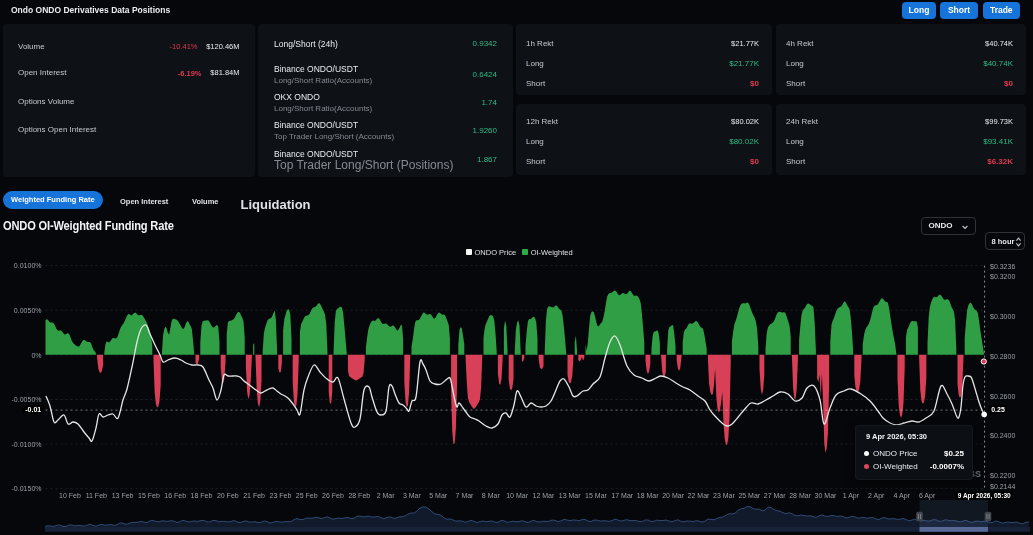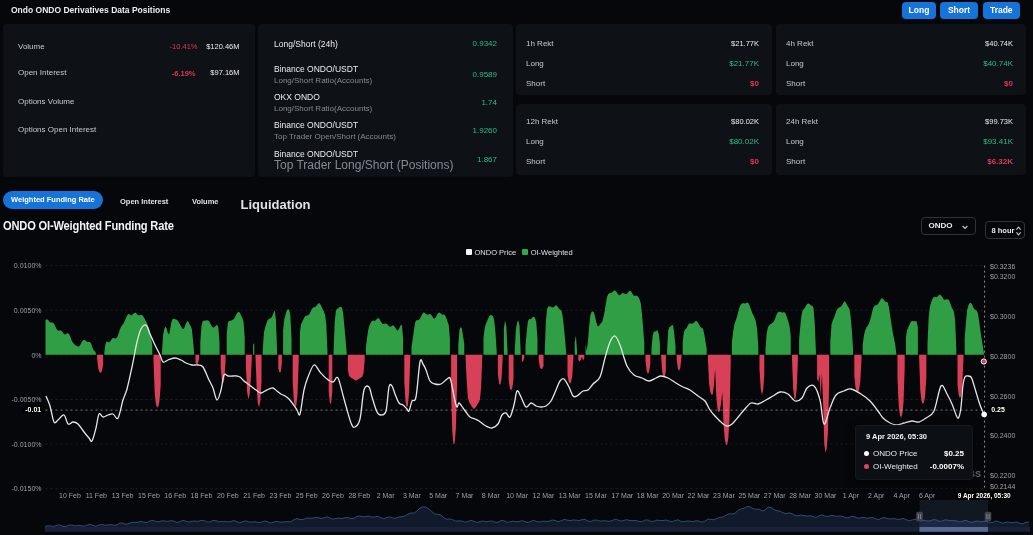--- a/index.html
+++ b/index.html
@@ -18,42 +18,42 @@
 <div class="abs" style="left:11px;top:5px;font-size:8.5px;font-weight:bold;color:#eaecef">Ondo ONDO Derivatives Data Positions</div>
 <div class="btn" style="left:902px;width:34px">Long</div>
 <div class="btn" style="left:940px;width:38px">Short</div>
 <div class="btn" style="left:982.5px;width:37.5px">Trade</div>
 
 <div class="card" style="left:3px;top:24.3px;width:251.5px;height:152.4px;font-size:8px">
   <div class="abs lbl" style="left:15px;top:17.5px">Volume</div>
   <div class="abs red" style="right:57px;top:18px;font-weight:normal;font-size:7.5px">-10.41%</div>
   <div class="abs wht" style="right:15px;top:17.5px">$120.46M</div>
   <div class="abs lbl" style="left:15px;top:43.8px">Open Interest</div>
-  <div class="abs red" style="right:59px;top:44.3px;font-weight:bold;font-size:7.5px">-6.19%</div>
-  <div class="abs wht" style="right:15px;top:43.8px">$97.16M</div>
+  <div class="abs red" style="right:53px;top:44.3px;font-weight:bold;font-size:7.5px">-6.19%</div>
+  <div class="abs wht" style="right:15px;top:43.8px">$81.84M</div>
   <div class="abs lbl" style="left:15px;top:72.4px">Options Volume</div>
   <div class="abs lbl" style="left:15px;top:101px">Options Open Interest</div>
 </div>
 
 <div class="card" style="left:258px;top:24.3px;width:254.5px;height:152.4px;font-size:8px">
   <div class="abs wht" style="left:16px;top:14.5px;font-size:8.5px!important">Long/Short (24h)</div>
   <div class="abs grn" style="right:15.5px;top:15px">0.9342</div>
   <div class="abs" style="left:16px;top:39.5px;line-height:11px">
       <div class="wht" style="font-size:8.5px">Binance ONDO/USDT</div>
       <div class="sub" style="font-size:8px">Long/Short Ratio(Accounts)</div>
     </div>
-  <div class="abs grn" style="right:15.5px;top:45.5px">0.9589</div>
+  <div class="abs grn" style="right:15.5px;top:45.5px">0.6424</div>
   <div class="abs" style="left:16px;top:67.5px;line-height:11px">
       <div class="wht" style="font-size:8.5px">OKX ONDO</div>
       <div class="sub" style="font-size:8px">Long/Short Ratio(Accounts)</div>
     </div>
   <div class="abs grn" style="right:15.5px;top:73.5px">1.74</div>
   <div class="abs" style="left:16px;top:96px;line-height:11px">
       <div class="wht" style="font-size:8.5px">Binance ONDO/USDT</div>
-      <div class="sub" style="font-size:8px">Top Trader Open/Short (Accounts)</div>
+      <div class="sub" style="font-size:8px">Top Trader Long/Short (Accounts)</div>
     </div>
   <div class="abs grn" style="right:15.5px;top:102px">1.9260</div>
   <div class="abs" style="left:16px;top:124.5px;line-height:11px">
       <div class="wht" style="font-size:8.5px">Binance ONDO/USDT</div>
       <div class="sub" style="font-size:12px">Top Trader Long/Short (Positions)</div>
     </div>
   <div class="abs grn" style="right:15.5px;top:130.5px">1.867</div>
 </div>
 
 <div class="card" style="left:516px;top:24.3px;width:256px;height:70.5px;font-size:8px">
@@ -116,21 +116,21 @@
 <div class="abs" style="left:2.5px;top:190.7px;width:100.7px;height:18.6px;background:#1673d9;border-radius:9.3px;display:flex;align-items:center;justify-content:center;color:#fff;font-weight:bold;font-size:7.5px">Weighted Funding Rate</div>
 <div class="abs" style="left:120px;top:196.5px;font-size:7.5px;font-weight:bold;color:#dfe2e6">Open Interest</div>
 <div class="abs" style="left:192px;top:196.5px;font-size:7.5px;font-weight:bold;color:#dfe2e6">Volume</div>
 <div class="abs" style="left:240.5px;top:196.5px;font-size:13px;font-weight:bold;color:#dfe2e6">Liquidation</div>
 
 <div class="abs" style="left:3px;top:218.5px;font-size:12.5px;font-weight:bold;color:#f2f4f6;letter-spacing:-0.2px;transform:scaleX(0.89);transform-origin:left center">ONDO OI-Weighted Funding Rate</div>
 
 <div class="ddl" style="left:920.5px;top:216.5px;width:55.5px;padding-left:7px">ONDO<svg width="8" height="8" viewBox="0 0 8 8" style="position:absolute;right:6px;top:5px">
       <path d="M1.6 3 L4 5.4 L6.4 3" stroke="#c6cbd1" stroke-width="1.1" fill="none"></path>
     </svg></div>
-<div class="ddl" style="left:984.5px;top:221px;width:40.5px;padding-left:6px;font-size:7.5px">8 hour<svg width="7" height="12" viewBox="0 0 7 12" style="position:absolute;right:2.5px;top:3px">
+<div class="ddl" style="left:984.5px;top:232px;width:40.5px;padding-left:6px;font-size:7.5px">8 hour<svg width="7" height="12" viewBox="0 0 7 12" style="position:absolute;right:2.5px;top:3px">
       <path d="M1.4 4.6 L3.5 2.2 L5.6 4.6" stroke="#c6cbd1" stroke-width="1.1" fill="none"></path>
       <path d="M1.4 7.4 L3.5 9.8 L5.6 7.4" stroke="#c6cbd1" stroke-width="1.1" fill="none"></path>
     </svg></div>
 
 <div class="abs" style="left:466px;top:247.5px;display:flex;align-items:center;font-size:7.5px;color:#dde0e4">
   <span style="width:5.5px;height:5.5px;background:#f5f5f5;border-radius:1px;display:inline-block"></span>
   <span style="margin-left:3px">ONDO Price</span>
   <span style="width:5.5px;height:5.5px;background:#2eaa4a;border-radius:1px;display:inline-block;margin-left:6px"></span>
   <span style="margin-left:3px">OI-Weighted</span>
 </div>

